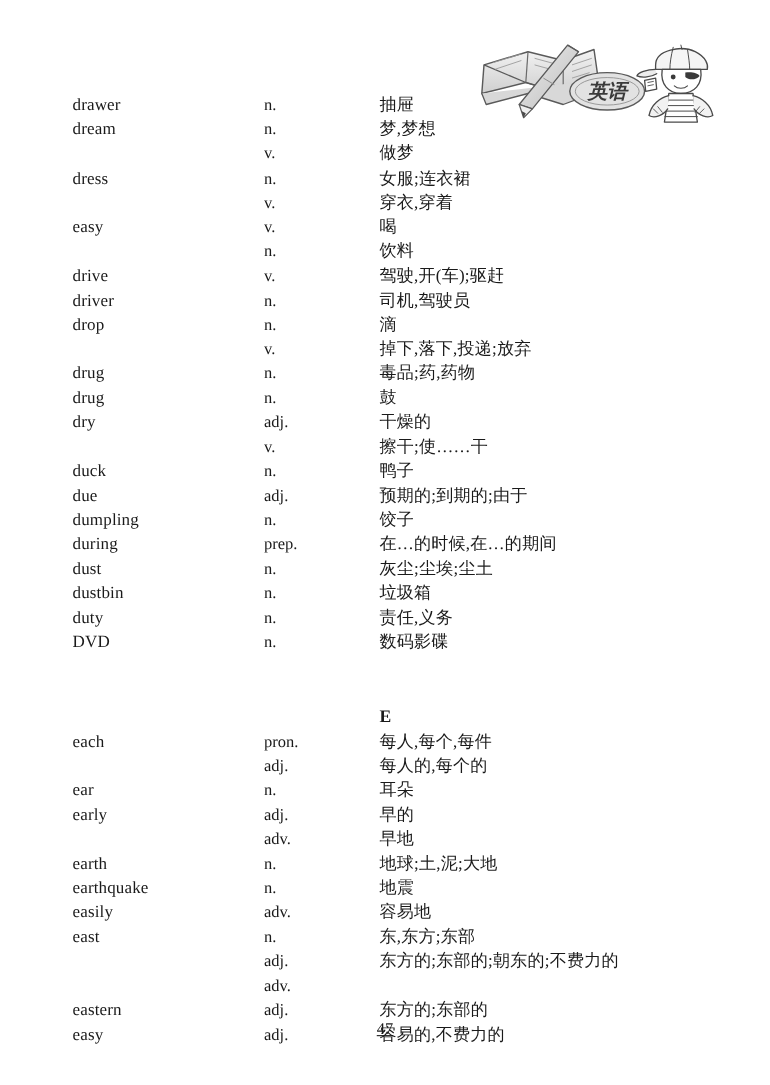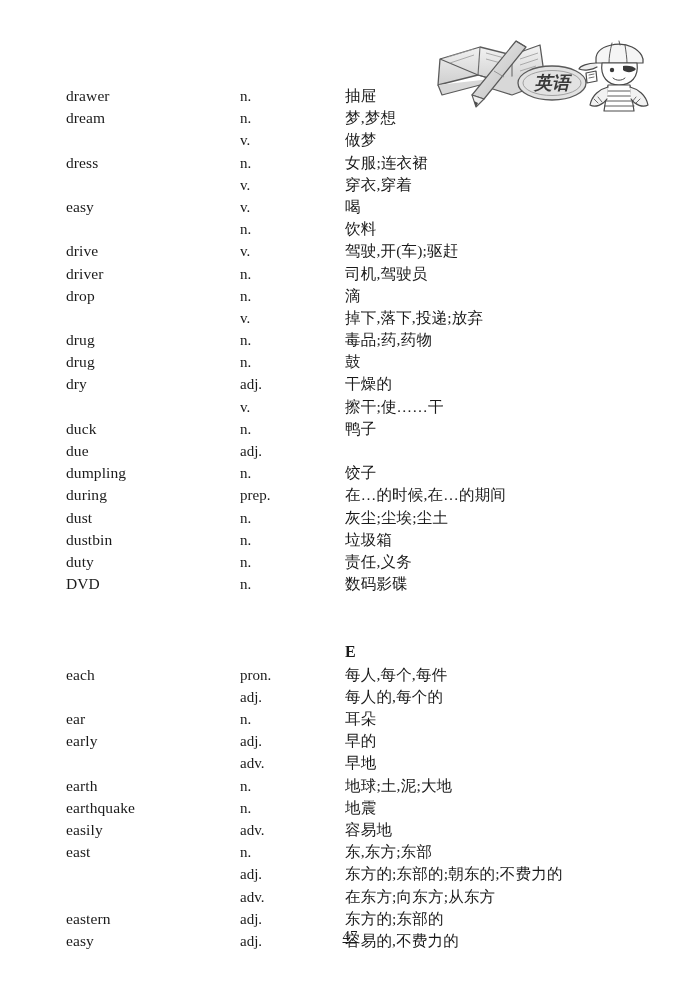--- a/index.html
+++ b/index.html
@@ -240,20 +240,21 @@
       <span class="col-def">擦干;使……干</span>
     </div>
     <div class="entry-row">
       <span class="col-word">duck</span>
       <span class="col-pos">n.</span>
       <span class="col-def">鸭子</span>
     </div>
     <div class="entry-row">
       <span class="col-word">due</span>
       <span class="col-pos">adj.</span>
+      <span class="col-def">预期的;到期的;由于</span>
     </div>
     <div class="entry-row">
       <span class="col-word">dumpling</span>
       <span class="col-pos">n.</span>
       <span class="col-def">饺子</span>
     </div>
     <div class="entry-row">
       <span class="col-word">during</span>
       <span class="col-pos">prep.</span>
       <span class="col-def">在…的时候,在…的期间</span>
@@ -329,21 +330,20 @@
       <span class="col-def">东,东方;东部</span>
     </div>
     <div class="entry-row">
       <span class="col-word"></span>
       <span class="col-pos">adj.</span>
       <span class="col-def">东方的;东部的;朝东的;不费力的</span>
     </div>
     <div class="entry-row">
       <span class="col-word"></span>
       <span class="col-pos">adv.</span>
-      <span class="col-def">在东方;向东方;从东方</span>
     </div>
     <div class="entry-row">
       <span class="col-word">eastern</span>
       <span class="col-pos">adj.</span>
       <span class="col-def">东方的;东部的</span>
     </div>
     <div class="entry-row">
       <span class="col-word">easy</span>
       <span class="col-pos">adj.</span>
       <span class="col-def">容易的,不费力的</span>

